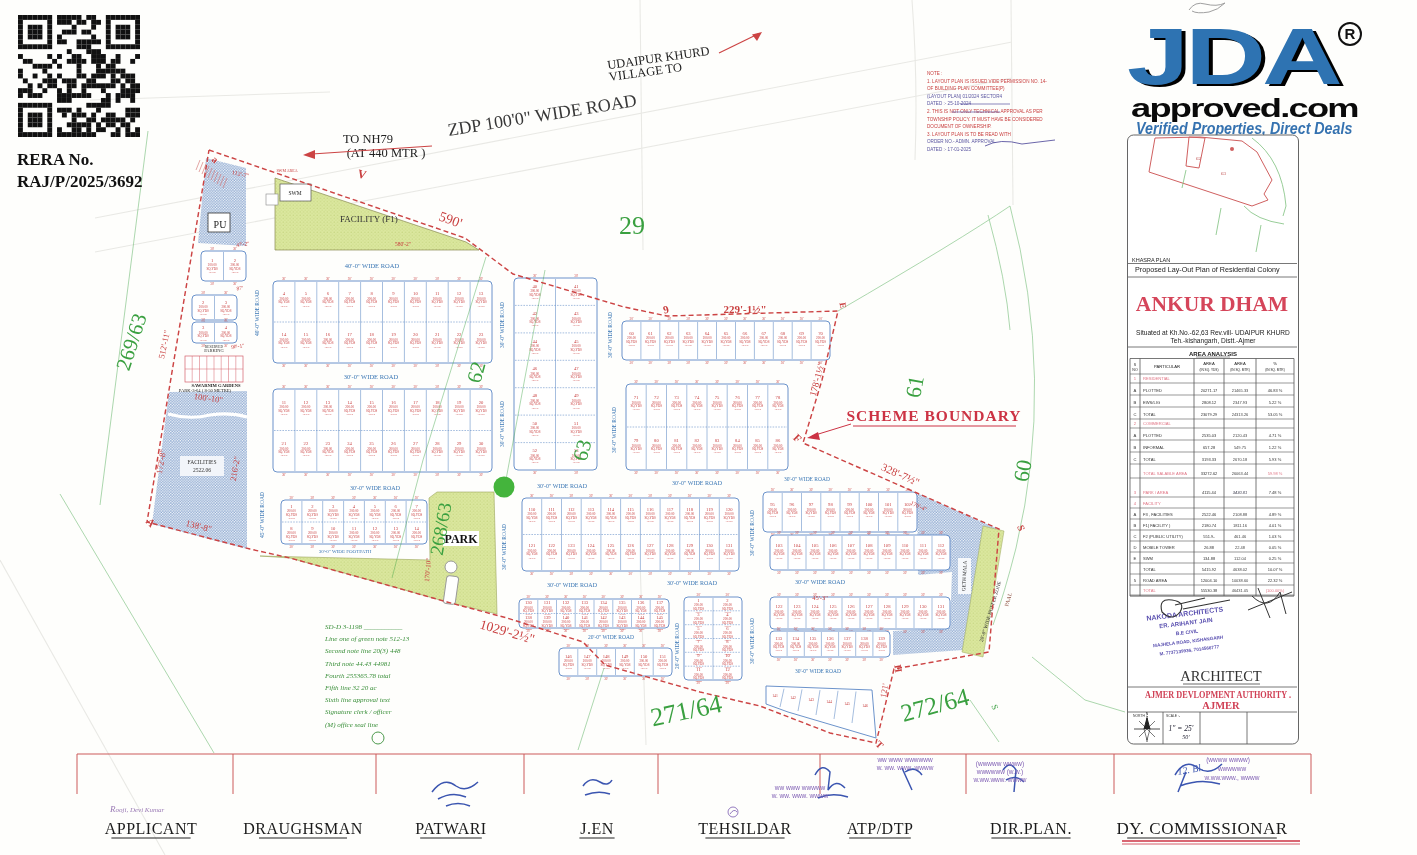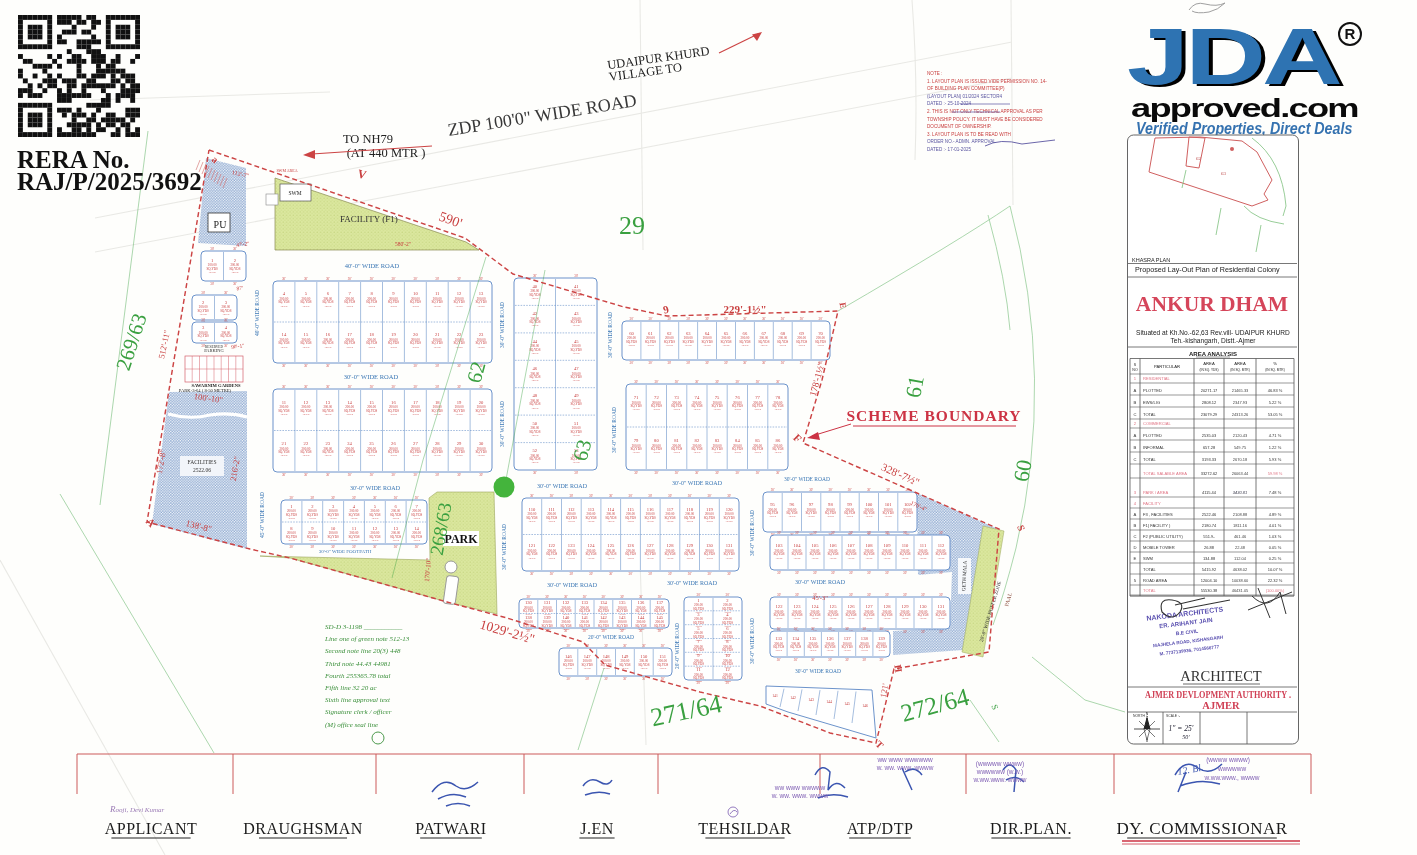--- a/index.html
+++ b/index.html
@@ -1705,21 +1705,21 @@
       <rect x="68.32" y="117.12" width="4.88" height="4.88"></rect>
       <rect x="73.20" y="117.12" width="4.88" height="4.88"></rect>
       <rect x="92.72" y="117.12" width="4.88" height="4.88"></rect>
       <rect x="97.60" y="117.12" width="4.88" height="4.88"></rect>
       <rect x="107.36" y="117.12" width="4.88" height="4.88"></rect>
       <rect x="112.24" y="117.12" width="4.88" height="4.88"></rect>
       <rect x="117.12" y="117.12" width="4.88" height="4.88"></rect>
     </g>
   </svg>
 
-<div class="abs" style="left:17px;top:149px;font-family:'Liberation Serif',serif;font-weight:bold;font-size:25px;color:#111;line-height:22px;">RERA No.<br>RAJ/P/2025/3692</div>
+<div class="abs" style="left:17px;top:149px;font-family:'Liberation Serif',serif;font-weight:bold;font-size:17px;color:#111;line-height:22px;">RERA No.<br>RAJ/P/2025/3692</div>
 
 <div class="abs" style="left:1124px;top:10px;width:290px;">
 <div style="position:relative;height:84px;">
 <div style="position:absolute;left:7px;top:19px;font-family:'Liberation Sans',sans-serif;font-weight:bold;font-size:86px;letter-spacing:-3px;color:#000;transform:scale(1.30,0.92);transform-origin:left top;line-height:64px;">JDA</div>
 <div style="position:absolute;left:3px;top:17px;font-family:'Liberation Sans',sans-serif;font-weight:bold;font-size:86px;letter-spacing:-3px;color:#2e73b2;transform:scale(1.30,0.92);transform-origin:left top;line-height:64px;">JDA</div>
 <div style="position:absolute;left:214px;top:12px;width:20px;height:20px;border:2.5px solid #111;border-radius:50%;font-family:'Liberation Sans',sans-serif;font-weight:bold;font-size:15px;color:#111;text-align:center;line-height:19px;">R</div>
 </div>
 <div style="margin-top:-1px;margin-left:7px;font-family:'Liberation Sans',sans-serif;font-weight:bold;font-size:31px;letter-spacing:-1.5px;color:#0a0a0a;transform:scale(1.17,0.86);transform-origin:left top;white-space:nowrap;">approved.com</div>
 <div style="margin-top:-9px;margin-left:12px;font-family:'Liberation Sans',sans-serif;font-weight:bold;font-style:italic;font-size:16px;color:#3572b0;transform:scale(0.89,1);transform-origin:left top;white-space:nowrap;">Verified Properties, Direct Deals</div>
 </div>

